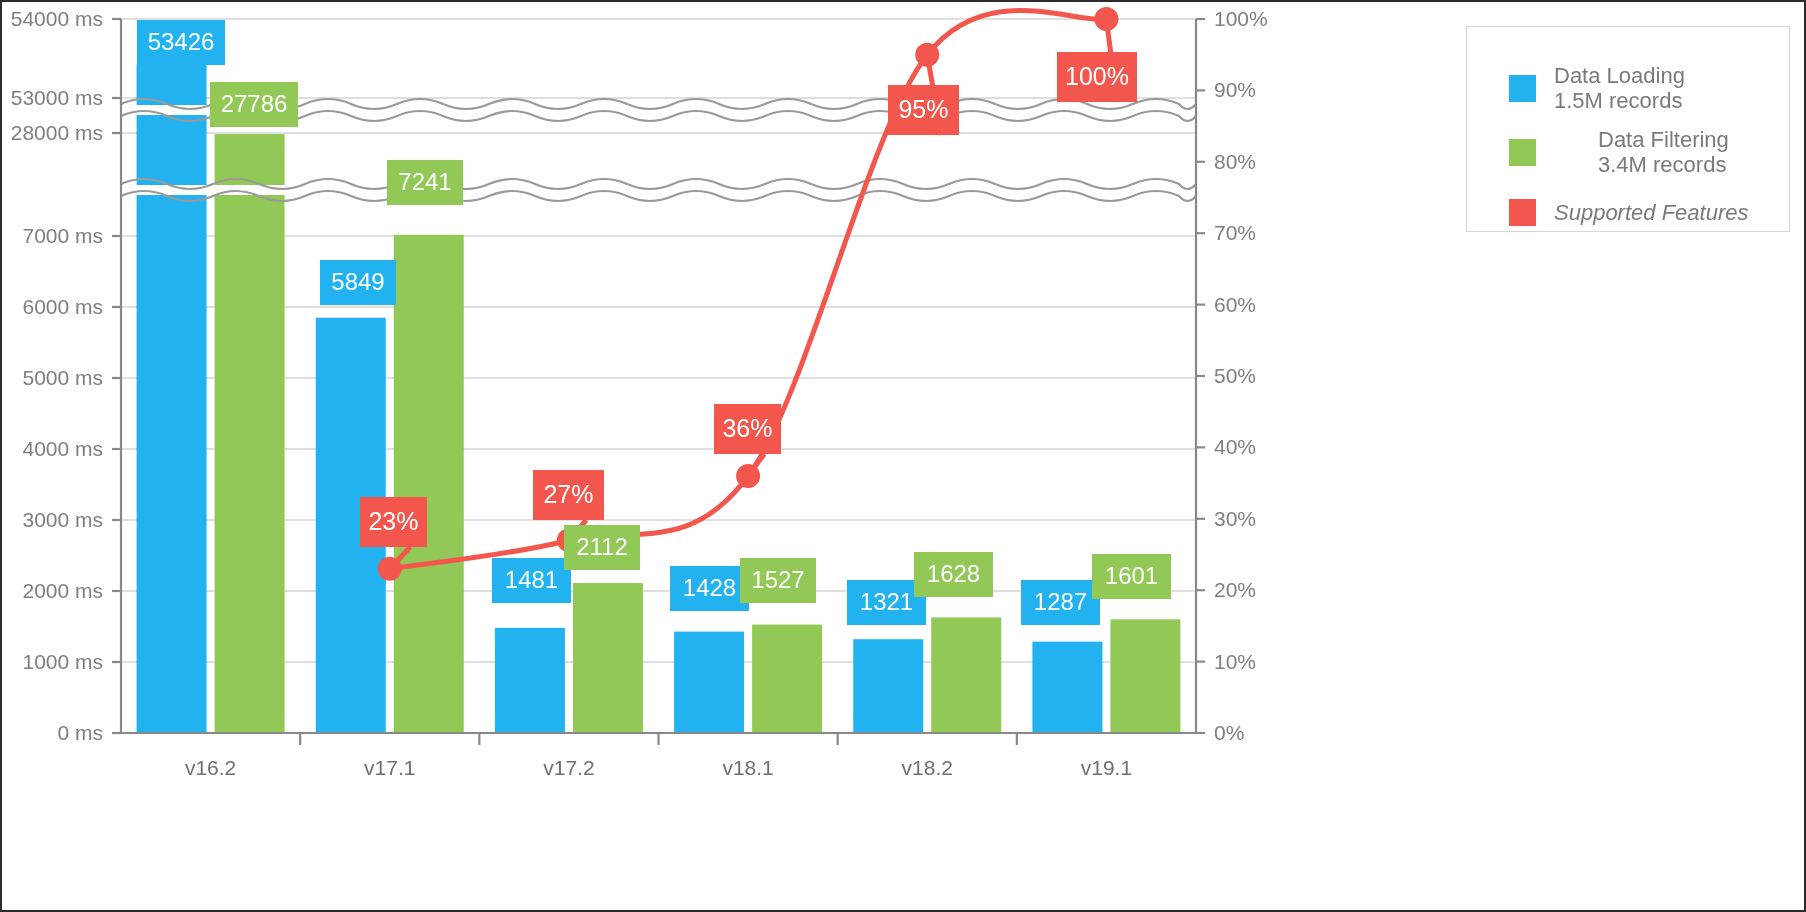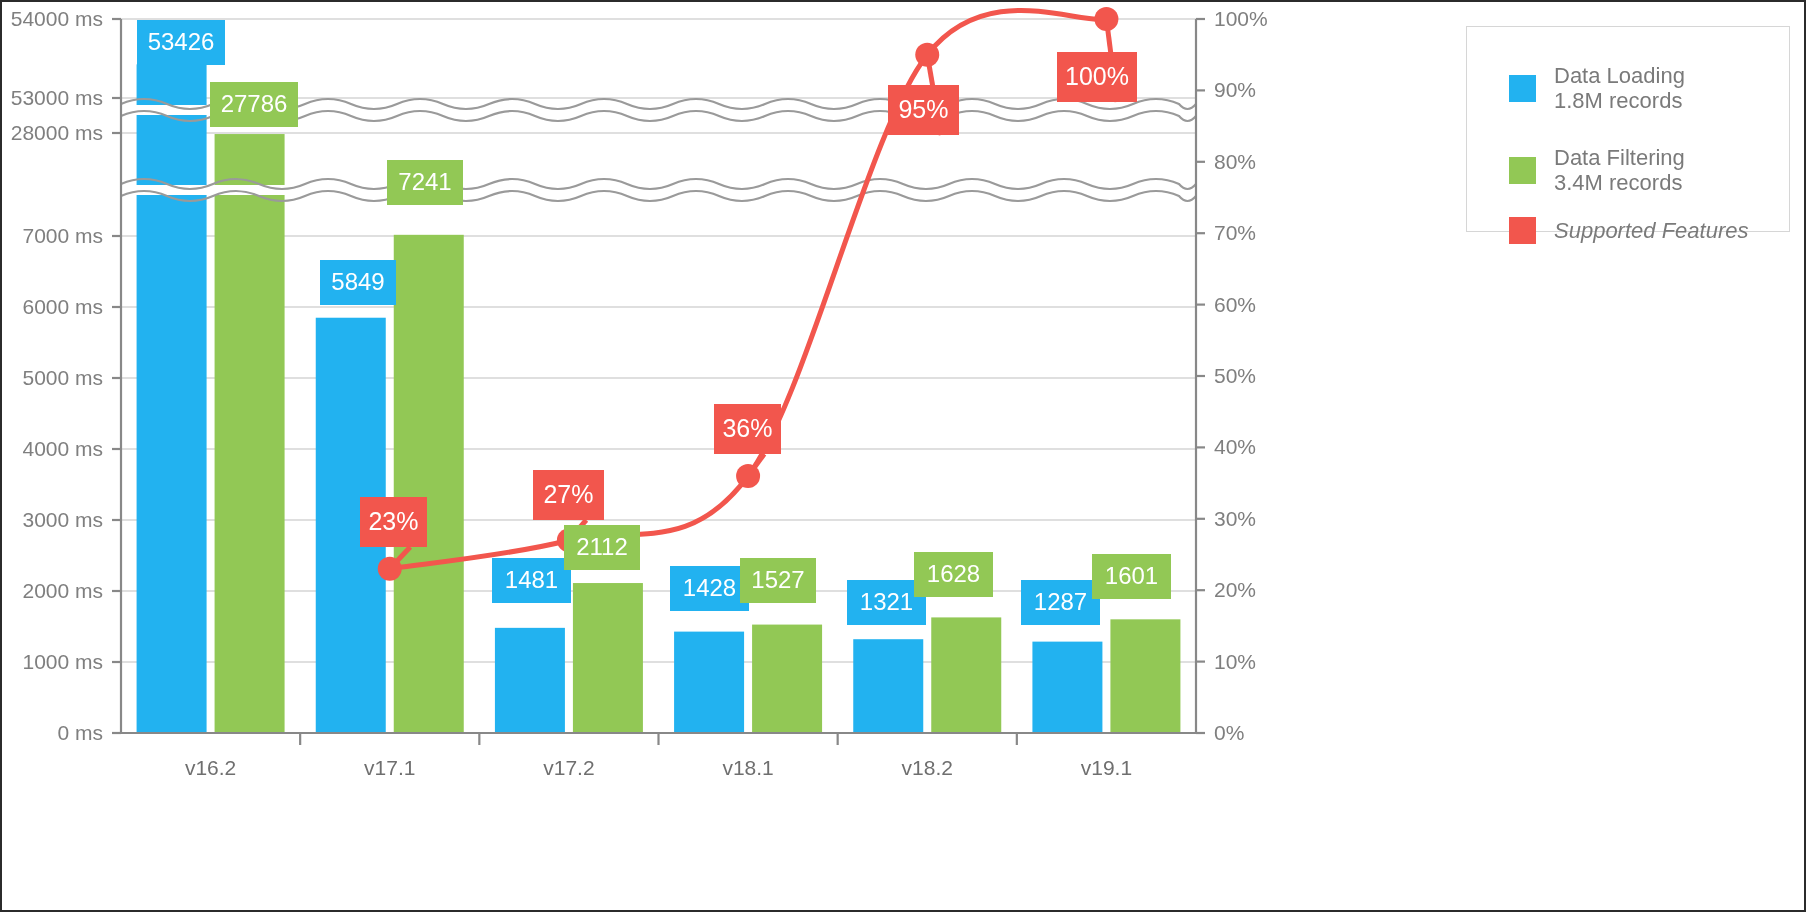--- a/index.html
+++ b/index.html
@@ -57,21 +57,21 @@
     width: 324px; height: 206px;
     border: 1.5px solid #d6d6d6;
     background: #ffffff;
   }
   .legend-row {
     display: flex;
     align-items: center;
     margin-left: 42px;
   }
   .legend-row.r1 { margin-top: 36px; }
-  .legend-row.r2 { margin-top: 32px; }
+  .legend-row.r2 { margin-top: 14px; gap: 44px; }
   .legend-row.r3 { margin-top: 22px; font-style: italic; }
   .legend-swatch {
     width: 27px; height: 27px;
     flex: 0 0 27px;
     margin-right: 18px;
   }
   .legend-text {
     font-family: "Liberation Sans", sans-serif;
     font-size: 22px;
     color: #7a7a7a;
@@ -217,21 +217,21 @@
         <text class="cat-label" x="746.0833333333334" y="773">v18.1</text>
         <text class="cat-label" x="925.25" y="773">v18.2</text>
         <text class="cat-label" x="1104.4166666666665" y="773">v19.1</text>
       </svg>
   </div>
 
   <div id="legend">
     <div class="legend-row r1">
       <span class="legend-swatch" style="background: rgb(34, 178, 240);"></span>
       <span class="legend-text">Data Loading
-1.8M records</span>
+1.5M records</span>
     </div>
     <div class="legend-row r2">
       <span class="legend-swatch" style="background: rgb(146, 200, 85);"></span>
       <span class="legend-text">Data Filtering
 3.4M records</span>
     </div>
     <div class="legend-row r3">
       <span class="legend-swatch" style="background: rgb(242, 86, 77);"></span>
       <span class="legend-text">Supported Features</span>
     </div>

